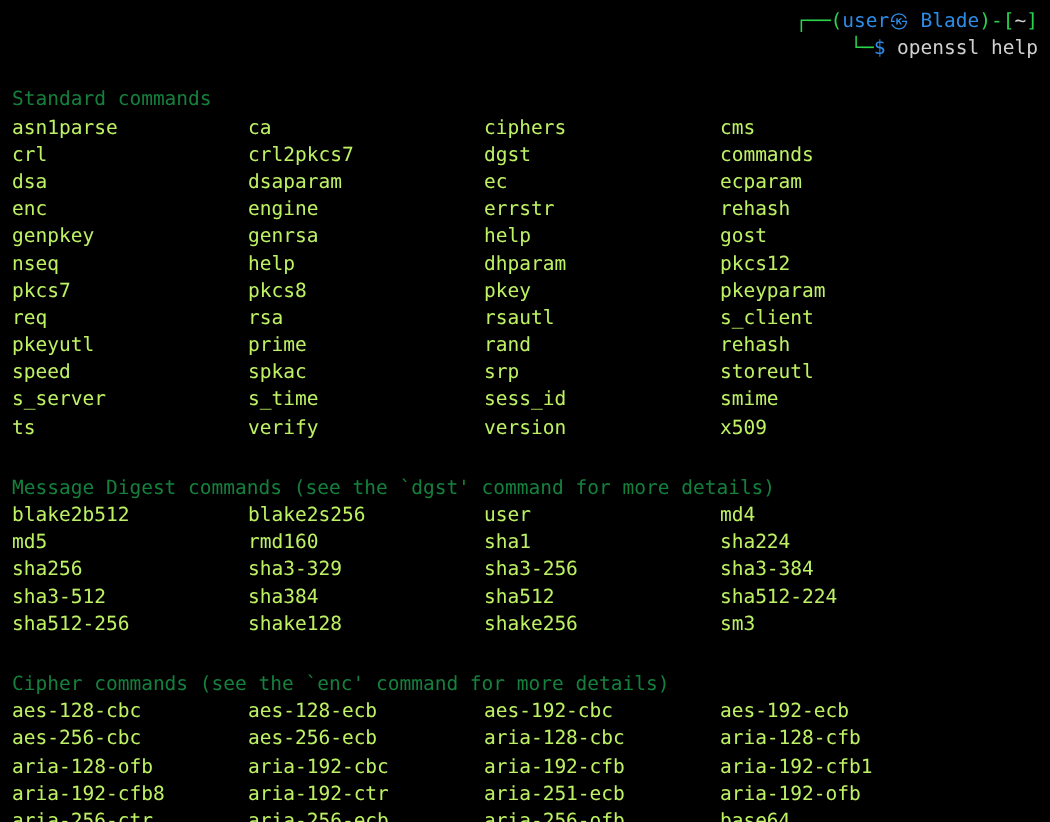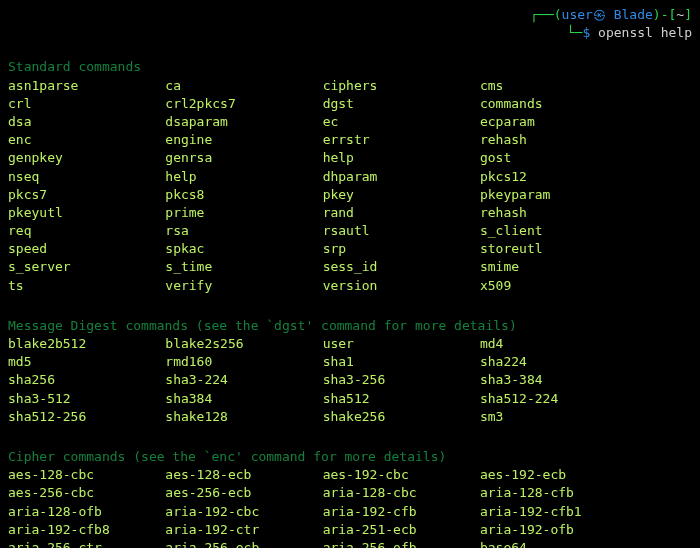--- a/index.html
+++ b/index.html
@@ -82,32 +82,32 @@
         <td class="c2">dhparam</td>
         <td class="c3">pkcs12</td>
       </tr>
       <tr>
         <td class="c0">pkcs7</td>
         <td class="c1">pkcs8</td>
         <td class="c2">pkey</td>
         <td class="c3">pkeyparam</td>
       </tr>
       <tr>
+        <td class="c0">req</td>
+        <td class="c1">rsa</td>
+        <td class="c2">rsautl</td>
+        <td class="c3">s_client</td>
+      </tr>
+      <tr>
         <td class="c0">pkeyutl</td>
         <td class="c1">prime</td>
         <td class="c2">rand</td>
         <td class="c3">rehash</td>
       </tr>
       <tr>
-        <td class="c0">req</td>
-        <td class="c1">rsa</td>
-        <td class="c2">rsautl</td>
-        <td class="c3">s_client</td>
-      </tr>
-      <tr>
         <td class="c0">speed</td>
         <td class="c1">spkac</td>
         <td class="c2">srp</td>
         <td class="c3">storeutl</td>
       </tr>
       <tr>
         <td class="c0">s_server</td>
         <td class="c1">s_time</td>
         <td class="c2">sess_id</td>
         <td class="c3">smime</td>
@@ -133,21 +133,21 @@
         <td class="c3">md4</td>
       </tr>
       <tr>
         <td class="c0">md5</td>
         <td class="c1">rmd160</td>
         <td class="c2">sha1</td>
         <td class="c3">sha224</td>
       </tr>
       <tr>
         <td class="c0">sha256</td>
-        <td class="c1">sha3-224</td>
+        <td class="c1">sha3-329</td>
         <td class="c2">sha3-256</td>
         <td class="c3">sha3-384</td>
       </tr>
       <tr>
         <td class="c0">sha3-512</td>
         <td class="c1">sha384</td>
         <td class="c2">sha512</td>
         <td class="c3">sha512-224</td>
       </tr>
       <tr>

